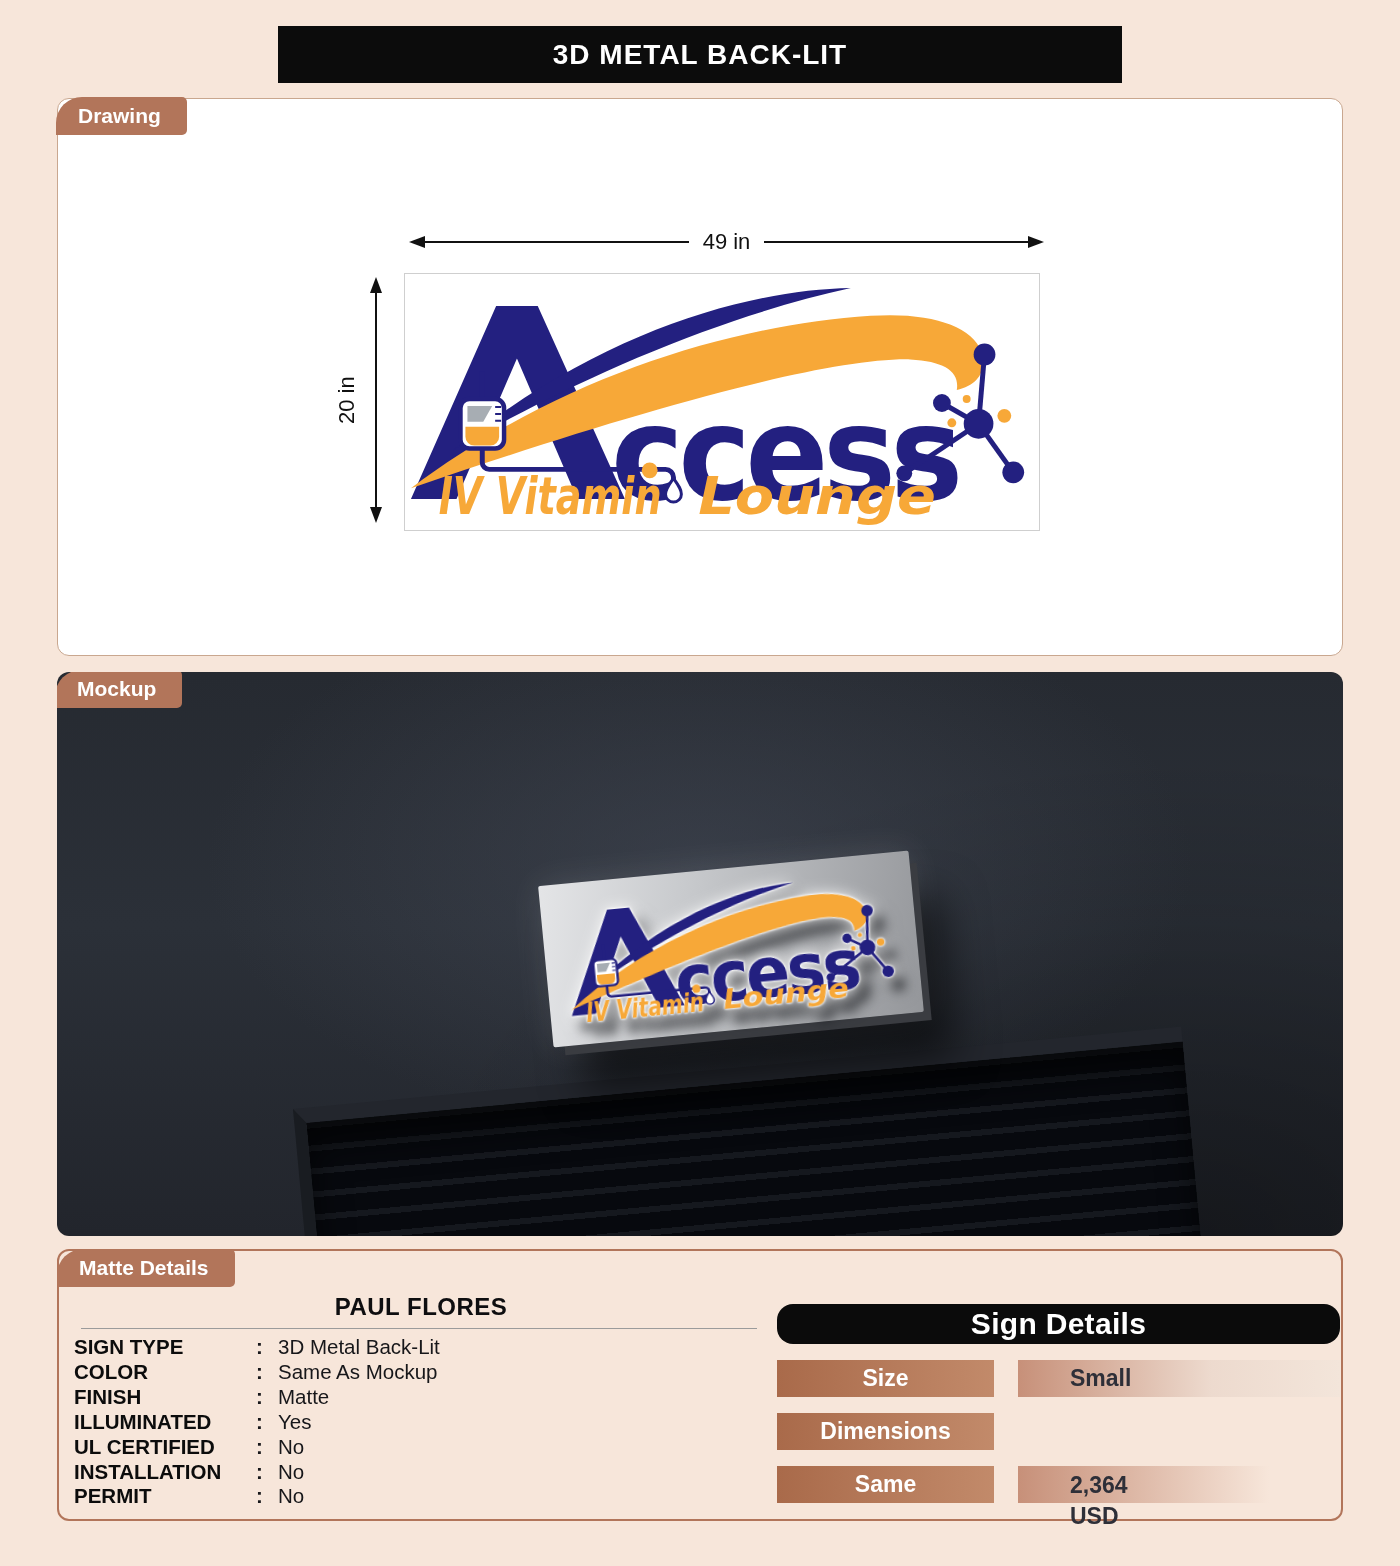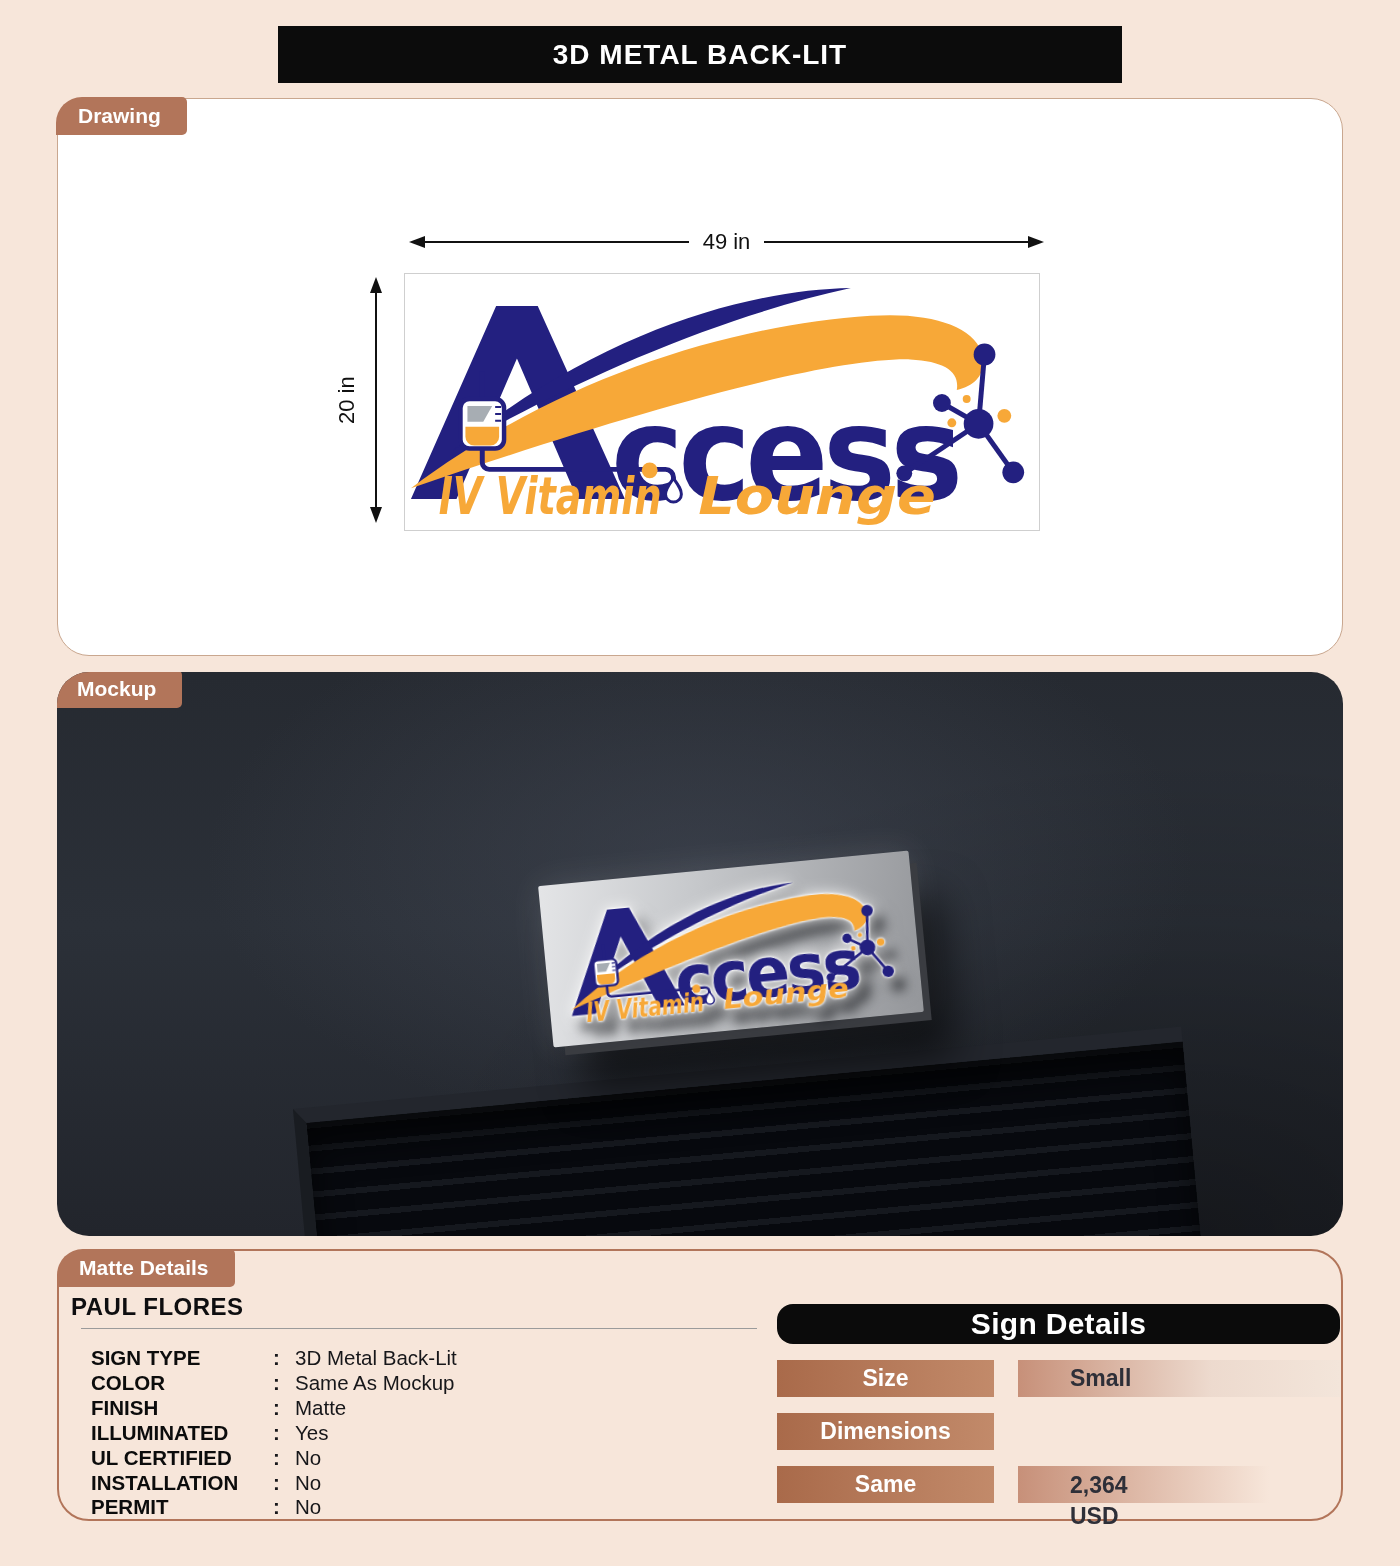--- a/index.html
+++ b/index.html
@@ -5,21 +5,21 @@
   html,body{margin:0;padding:0;background:#e8e0d8;}
   .page{position:relative;width:1400px;height:1566px;background:#F7E6DA;overflow:hidden;
         font-family:"Liberation Sans",sans-serif;margin:0 auto;}
 
   
   .title-bar{position:absolute;left:278px;top:26px;width:844px;height:57px;background:#0C0C0C;
              display:flex;align-items:center;justify-content:center;}
   .title-bar span{color:#fff;font-weight:bold;font-size:28px;letter-spacing:1px;}
 
   
-  .panel{position:absolute;left:57px;width:1286px;border-radius:32px;box-sizing:border-box;}
+  .panel{position:absolute;left:57px;width:1286px;border-radius:12px;box-sizing:border-box;}
   .tab{position:absolute;left:-2px;top:-2px;background:#B2755A;color:#fff;font-weight:bold;
        height:38px;line-height:38px;padding:0 26px 0 22px;font-size:21px;
        border-radius:26px 5px 5px 0;z-index:6;}
 
   .drawing-panel{top:98px;height:558px;background:#ffffff;border:1.5px solid #C9A78F;}
   .mockup-panel{top:672px;height:564px;overflow:hidden;border:none;
       background:
         radial-gradient(760px 420px at 50% 34%, rgba(74,80,94,0.45), rgba(74,80,94,0) 65%),
         radial-gradient(1300px 800px at 88% 100%, rgba(0,0,0,0.38), rgba(0,0,0,0) 60%),
         linear-gradient(180deg,#262a31 0%,#2b3038 45%,#22252c 100%);}
@@ -61,24 +61,24 @@
           box-shadow:9px 11px 0 -2px #3a3c41, 28px 48px 42px rgba(0,0,0,.55),
                      0 0 34px rgba(255,255,255,.12);
           display:flex;align-items:center;justify-content:center;}
   .sign-plate .access-logo{width:336px;height:136px;
           filter:drop-shadow(0 0 1px #fff) drop-shadow(0 0 1px #fff)
                  drop-shadow(0 0 7px rgba(255,255,255,.85))
                  drop-shadow(9px 14px 5px rgba(18,20,24,.55));}
 
   
   .quote-left{position:absolute;left:12px;top:42px;width:700px;}
-  .customer{margin:0;font-size:24px;font-weight:bold;color:#0E0E10;
+  .customer{margin:0;text-align:center;font-size:24px;font-weight:bold;color:#0E0E10;
             letter-spacing:.5px;}
   .q-divider{border:none;border-top:1.5px solid #9b9b9b;margin:7px 0 6px 10px;width:676px;}
-  .q-list{list-style:none;margin:17px;padding:0 0 0 3px;}
+  .q-list{list-style:none;margin:0;padding:0 0 0 3px;}
   .q-list li{display:flex;font-size:20.5px;line-height:24.9px;color:#17171A;}
   .q-list .ql{width:182px;font-weight:bold;color:#0C0C0C;flex:none;}
   .q-list .qc{font-weight:bold;width:16px;flex:none;}
   .q-list .qv{padding-left:6px;}
 
   
   .quote-right{position:absolute;left:718px;top:53px;width:563px;}
   .sd-header{height:40px;border-radius:16px;background:#0B0B0B;color:#fff;font-size:30px;
              font-weight:bold;display:flex;align-items:center;justify-content:center;
              letter-spacing:.3px;}

